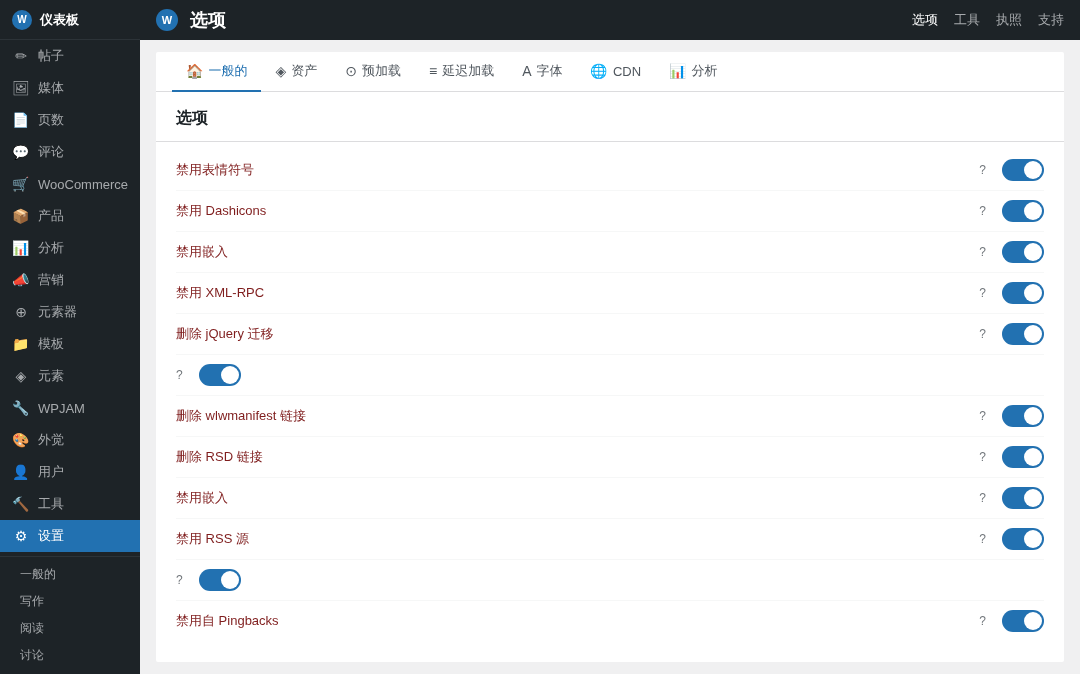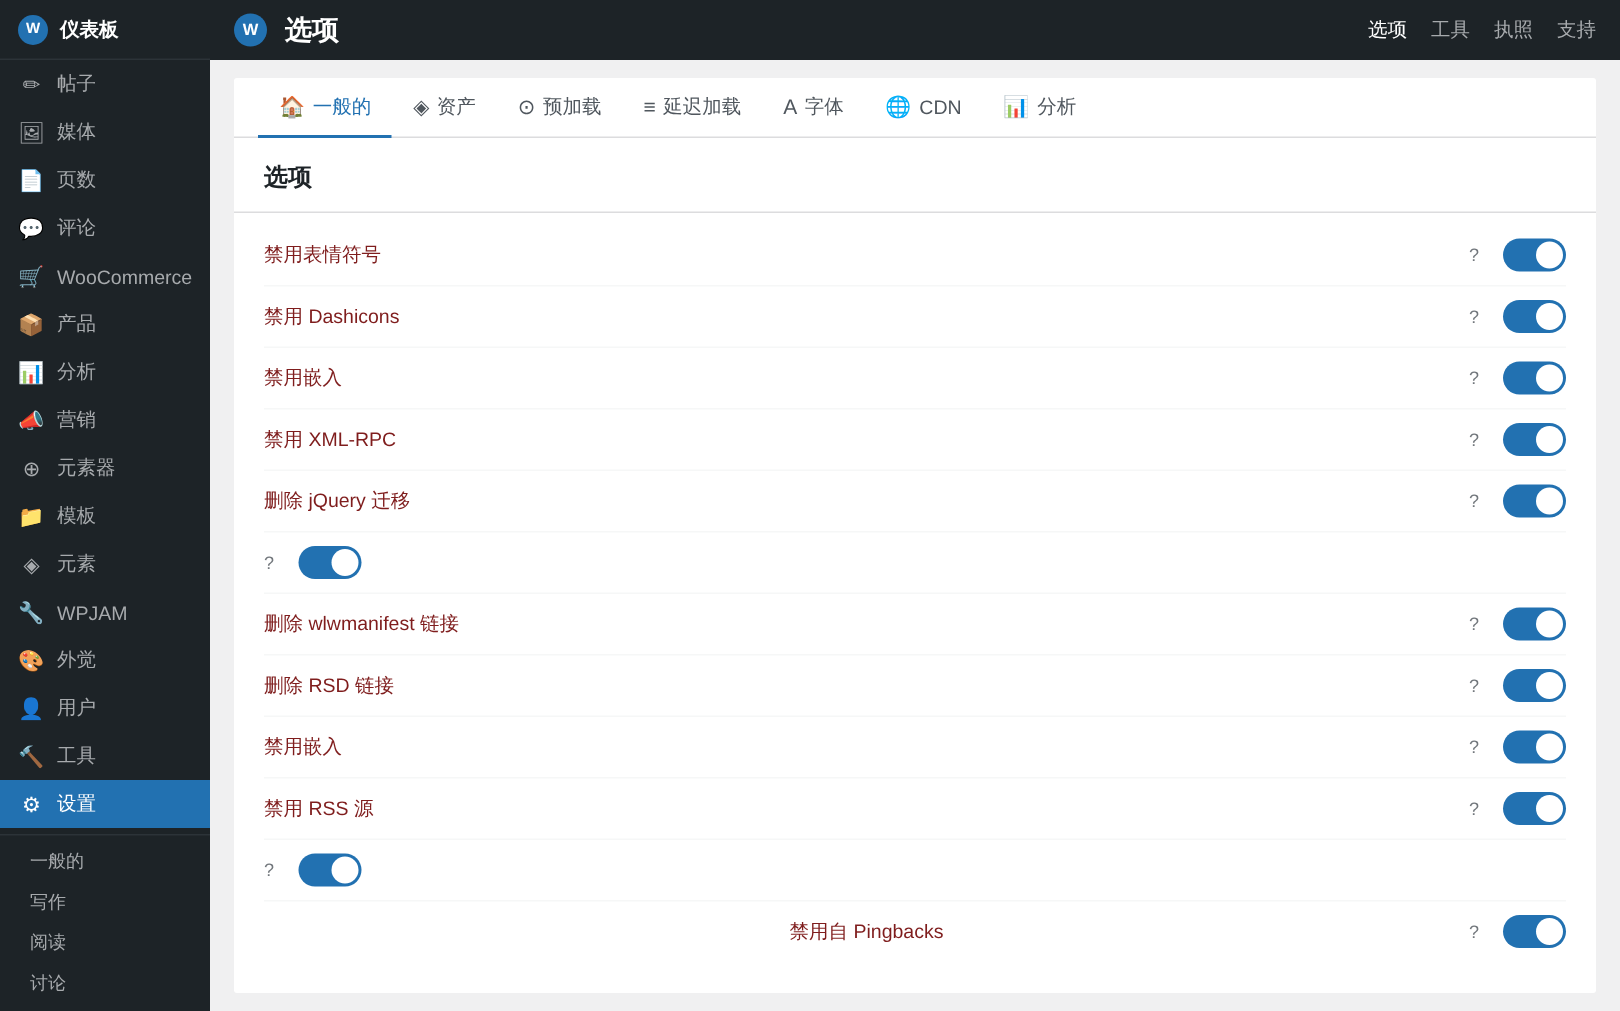--- a/index.html
+++ b/index.html
@@ -143,21 +143,21 @@
     
     .options-list {
       padding: 8px 20px;
     }
     .option-row {
       display: flex;
       align-items: center;
       padding: 9px 0;
       border-bottom: 1px solid #f6f7f7;
     }
-    .option-row:last-child { border-bottom: none; text-align: center; }
+    .option-row:last-child { border-bottom: none; }
     .option-label {
       flex: 1;
       color: #7f1d1d;
       font-size: 13px;
     }
     .option-help {
       color: #72777c;
       font-size: 12px;
       margin-right: 16px;
       cursor: pointer;

